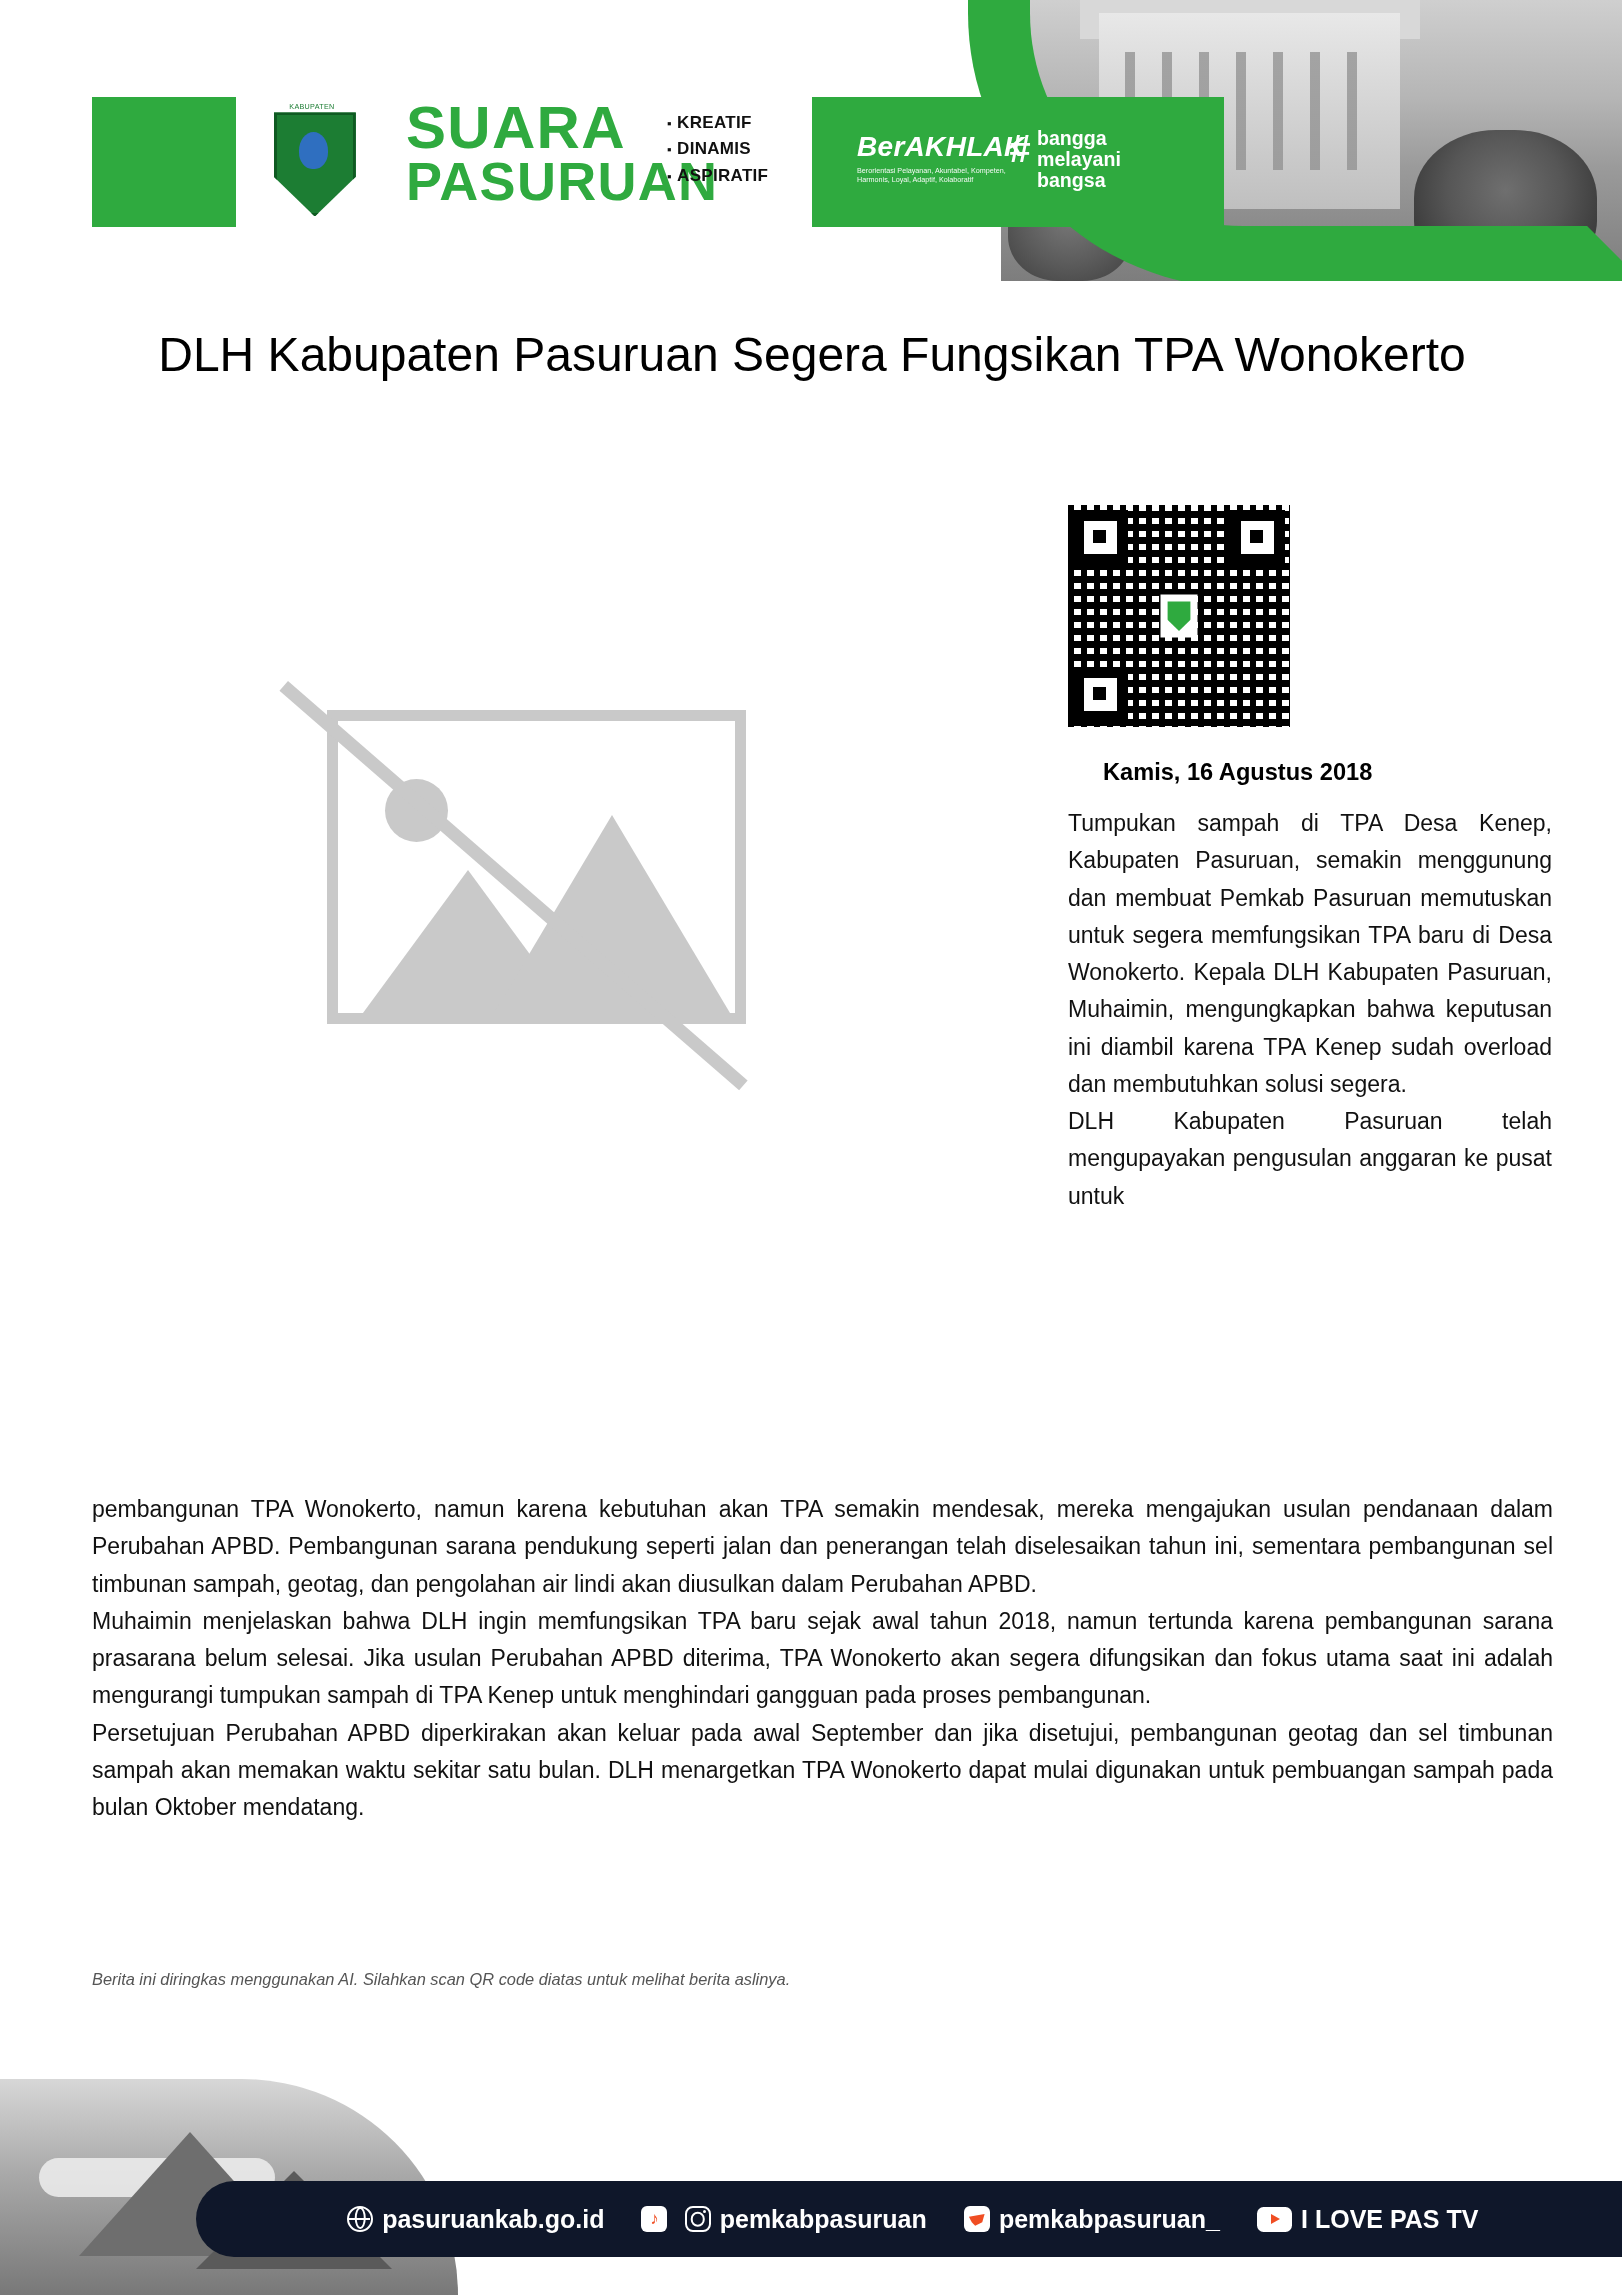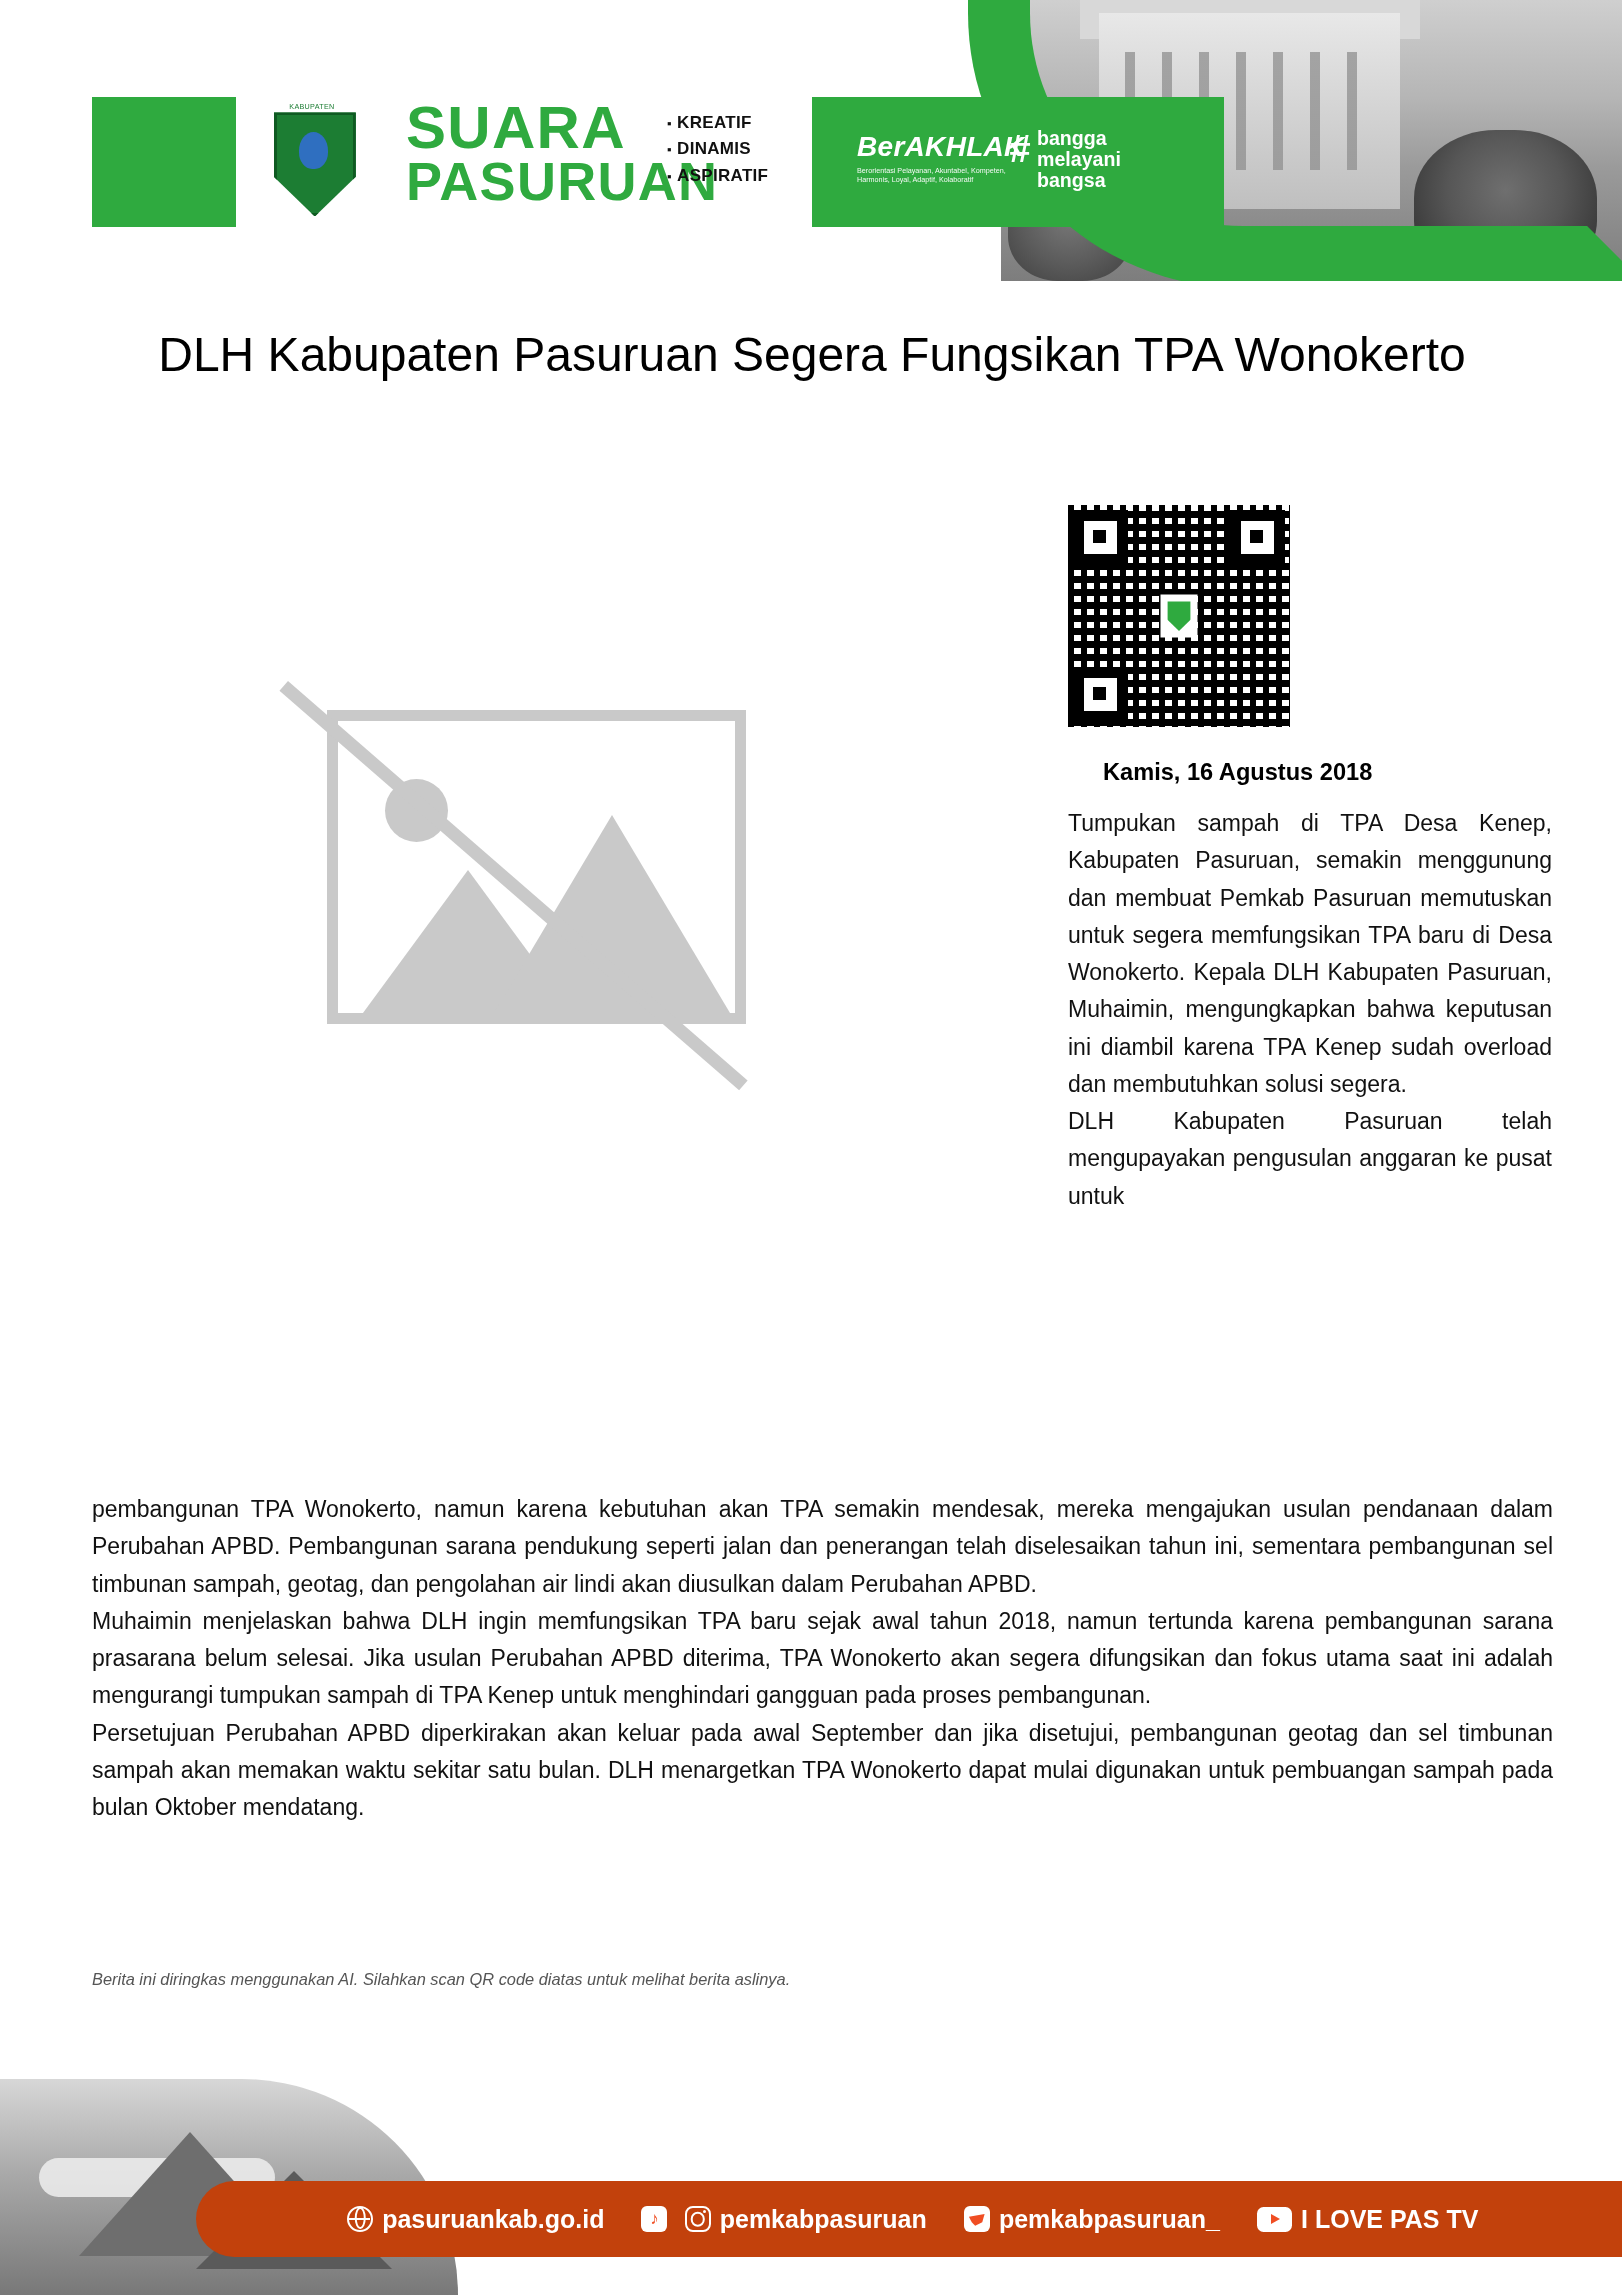--- a/index.html
+++ b/index.html
@@ -408,21 +408,21 @@
     background: #efefef;
     border-radius: 26px;
     opacity: .85;
   }
   .footer-bar {
     position: absolute;
     left: 196px;
     bottom: 38px;
     width: 1427px;
     height: 76px;
-    background: #c2410c;
+    background: #0f172a;
     border-top-left-radius: 76px;
     border-bottom-left-radius: 76px;
     display: flex;
     align-items: center;
     color: #ffffff;
     font-size: 25px;
     font-weight: bold;
     padding-left: 151px;
     box-sizing: border-box;
   }

